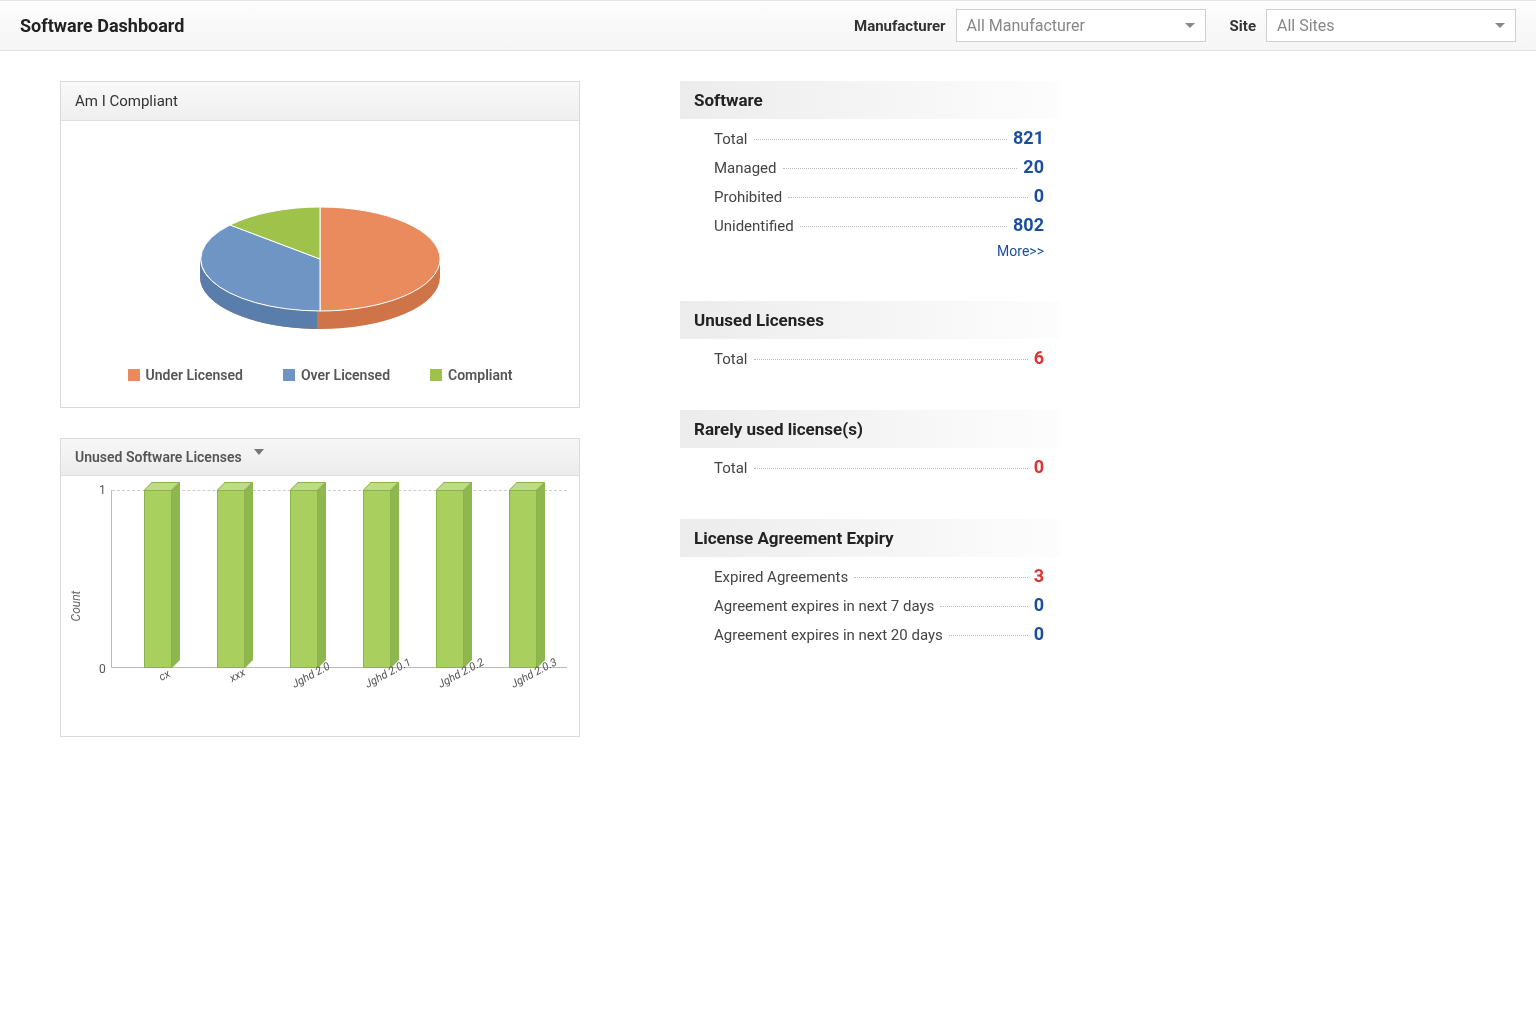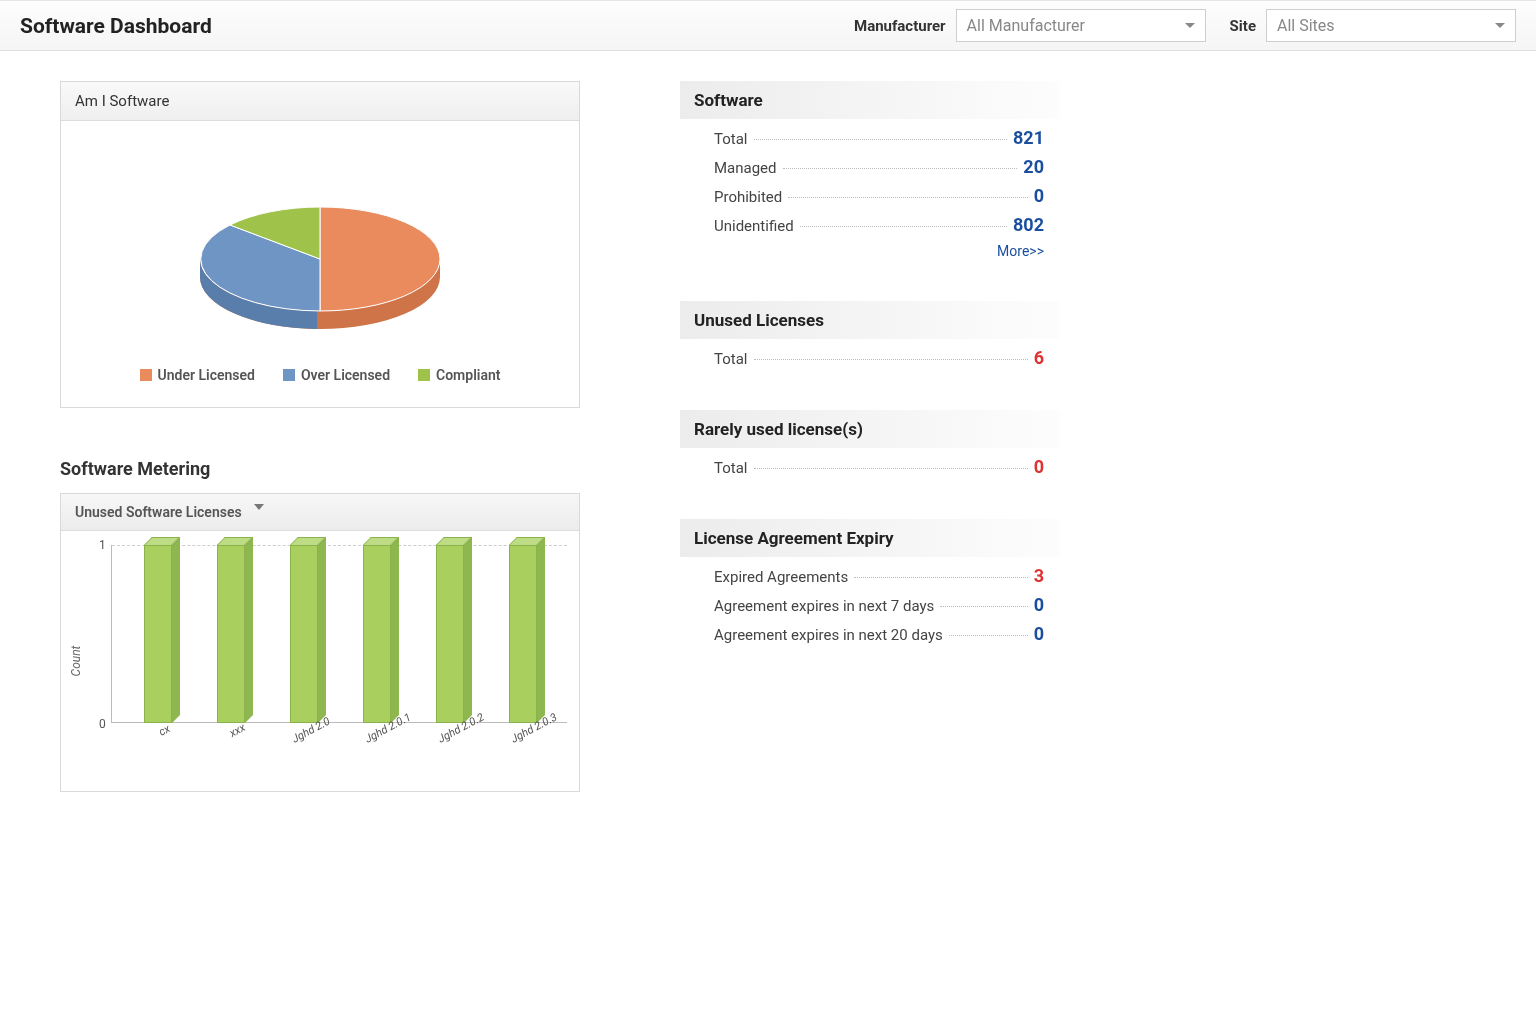--- a/index.html
+++ b/index.html
@@ -12,21 +12,21 @@
   }
   .topbar {
     display: flex;
     align-items: center;
     padding: 8px 20px;
     background: linear-gradient(#fdfdfd, #f5f5f5);
     border-top: 1px solid #e5e5e5;
     border-bottom: 1px solid #e0e0e0;
   }
   .topbar .title {
-    font-size: 21px;
+    font-size: 18px;
     font-weight: 700;
     color: #222;
     flex: 0 0 auto;
   }
   .topbar .spacer { flex: 1; }
   .topbar .label { font-weight: 700; margin-right: 10px; margin-left: 24px; font-size: 15px;}
   .dropdown {
     display: flex;
     align-items: center;
     justify-content: space-between;
@@ -57,21 +57,21 @@
     background: linear-gradient(#f9f9f9, #efefef);
     border-bottom: 1px solid #ddd;
     padding: 10px 14px;
     font-size: 15px;
     color: #333;
   }
   .card-body { padding: 18px 12px 10px 12px; }
 
   .pie-wrap { display:flex; justify-content:center; padding:30px 0 16px 0; }
   .legend-row {
-    display: flex; gap: 28px; justify-content: center;
+    display: flex; gap: 40px; justify-content: center;
     padding: 12px 0 14px 0;
     font-weight: 600; font-size: 14px; color:#555;
   }
   .legend-item { display:flex; align-items:center; gap:6px; }
   .swatch { width:12px; height:12px; }
 
   .section-heading {
     font-size: 18px;
     font-weight: 700;
     color: #333;
@@ -163,21 +163,21 @@
     <span>All Sites</span>
     <span class="chev"></span>
   </div>
 </div>
 
 <div class="main">
 
   <div class="col-left">
 
     <div class="card">
-      <div class="card-header">Am I Software</div>
+      <div class="card-header">Am I Compliant</div>
       <div class="card-body">
         <div class="pie-wrap">
           <div class="pie3d">
             <svg viewBox="0 0 300 170">
 
               <path d="M30,90 A120,52 0 0,0 270,90 L270,108 A120,52 0 0,1 30,108 Z" fill="#cf7449"></path>
               <path d="M30,90 A120,52 0 0,0 147,142 L147,160 A120,52 0 0,1 30,108 Z" fill="#5a7eab"></path>
 
               <path d="M150,90 L150,38 A120,52 0 0,1 150,142 Z" fill="#e98b5c" stroke="#fff" stroke-width="1"></path>
 
@@ -197,21 +197,20 @@
             <span>Over Licensed</span>
           </div>
           <div class="legend-item">
             <span class="swatch" style="background:#9fc24b"></span>
             <span>Compliant</span>
           </div>
         </div>
       </div>
     </div>
 
-    <div class="section-heading">Software Metering</div>
     <div class="card">
       <div class="card-subheader">
         <span>Unused Software Licenses</span>
         <span class="tri-down"></span>
       </div>
       <div class="bars-area">
         <div class="ylabel">Count</div>
         <div class="ticky" style="top:14px">1</div>
         <div class="ticky" style="bottom:60px;top:auto;transform:none">0</div>
         <div class="grid">

